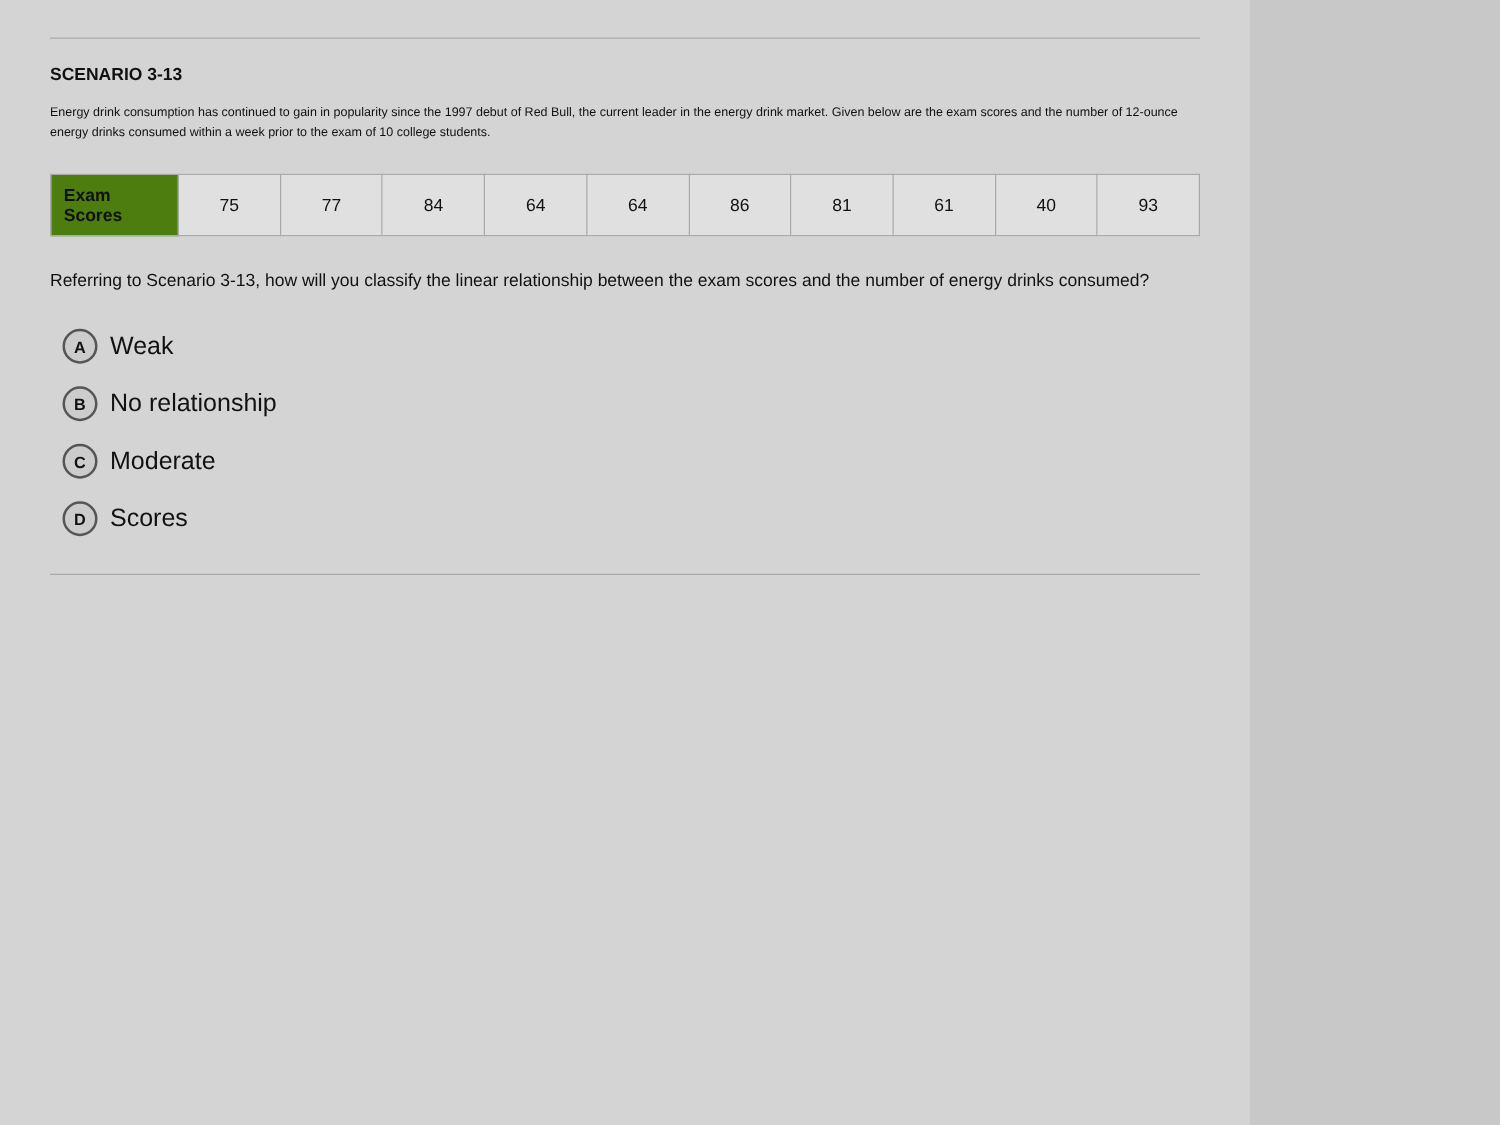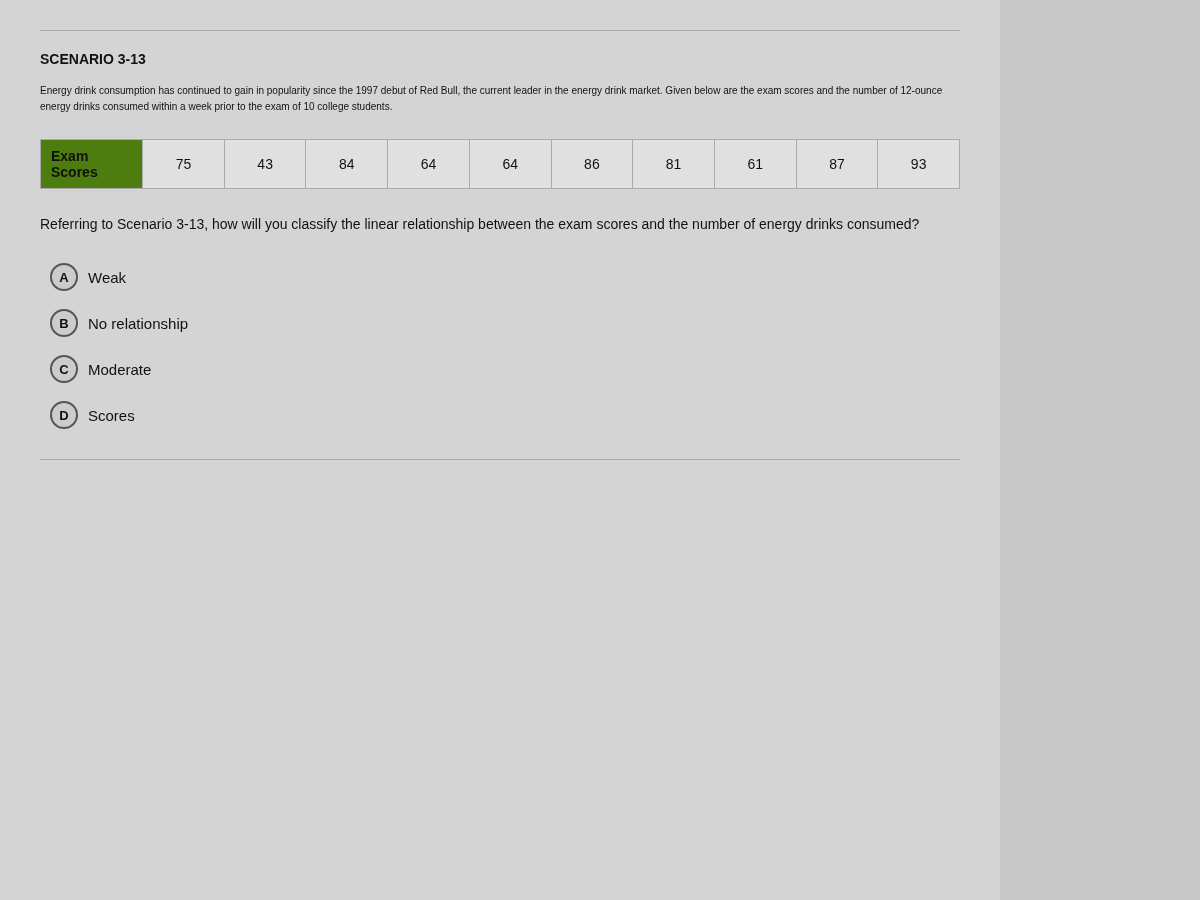--- a/index.html
+++ b/index.html
@@ -92,21 +92,21 @@
       display: flex;
       align-items: center;
       justify-content: center;
       font-weight: bold;
       font-size: 13px;
       flex-shrink: 0;
       color: #111;
     }
 
     .option-label {
-      font-size: 15px;
+      font-size: 20px;
       color: #111;
     }
 
     .divider-top {
       border: none;
       border-top: 1px solid #aaa;
       margin-bottom: 20px;
     }
 
     .divider-bottom {
@@ -126,28 +126,28 @@
   <div class="scenario-text">Energy drink consumption has continued to gain in popularity since the 1997 debut of Red Bull, the current leader in the energy drink market. Given below are the exam scores and the number of 12-ounce energy drinks consumed within a week prior to the exam of 10 college students.</div>
 
   <table class="data-table">
     <tbody>
 
       <tr>
         <td class="label-cell">
           <strong>Exam<br>Scores</strong>
         </td>
         <td>75</td>
-        <td>43</td>
+        <td>77</td>
         <td>84</td>
         <td>64</td>
         <td>64</td>
         <td>86</td>
         <td>81</td>
         <td>61</td>
-        <td>87</td>
+        <td>40</td>
         <td>93</td>
       </tr>
 
     </tbody>
   </table>
 
   <div class="question-text">Referring to Scenario 3-13, how will you classify the linear relationship between the exam scores and the number of energy drinks consumed?</div>
 
   <div class="options">
     <div class="option">

